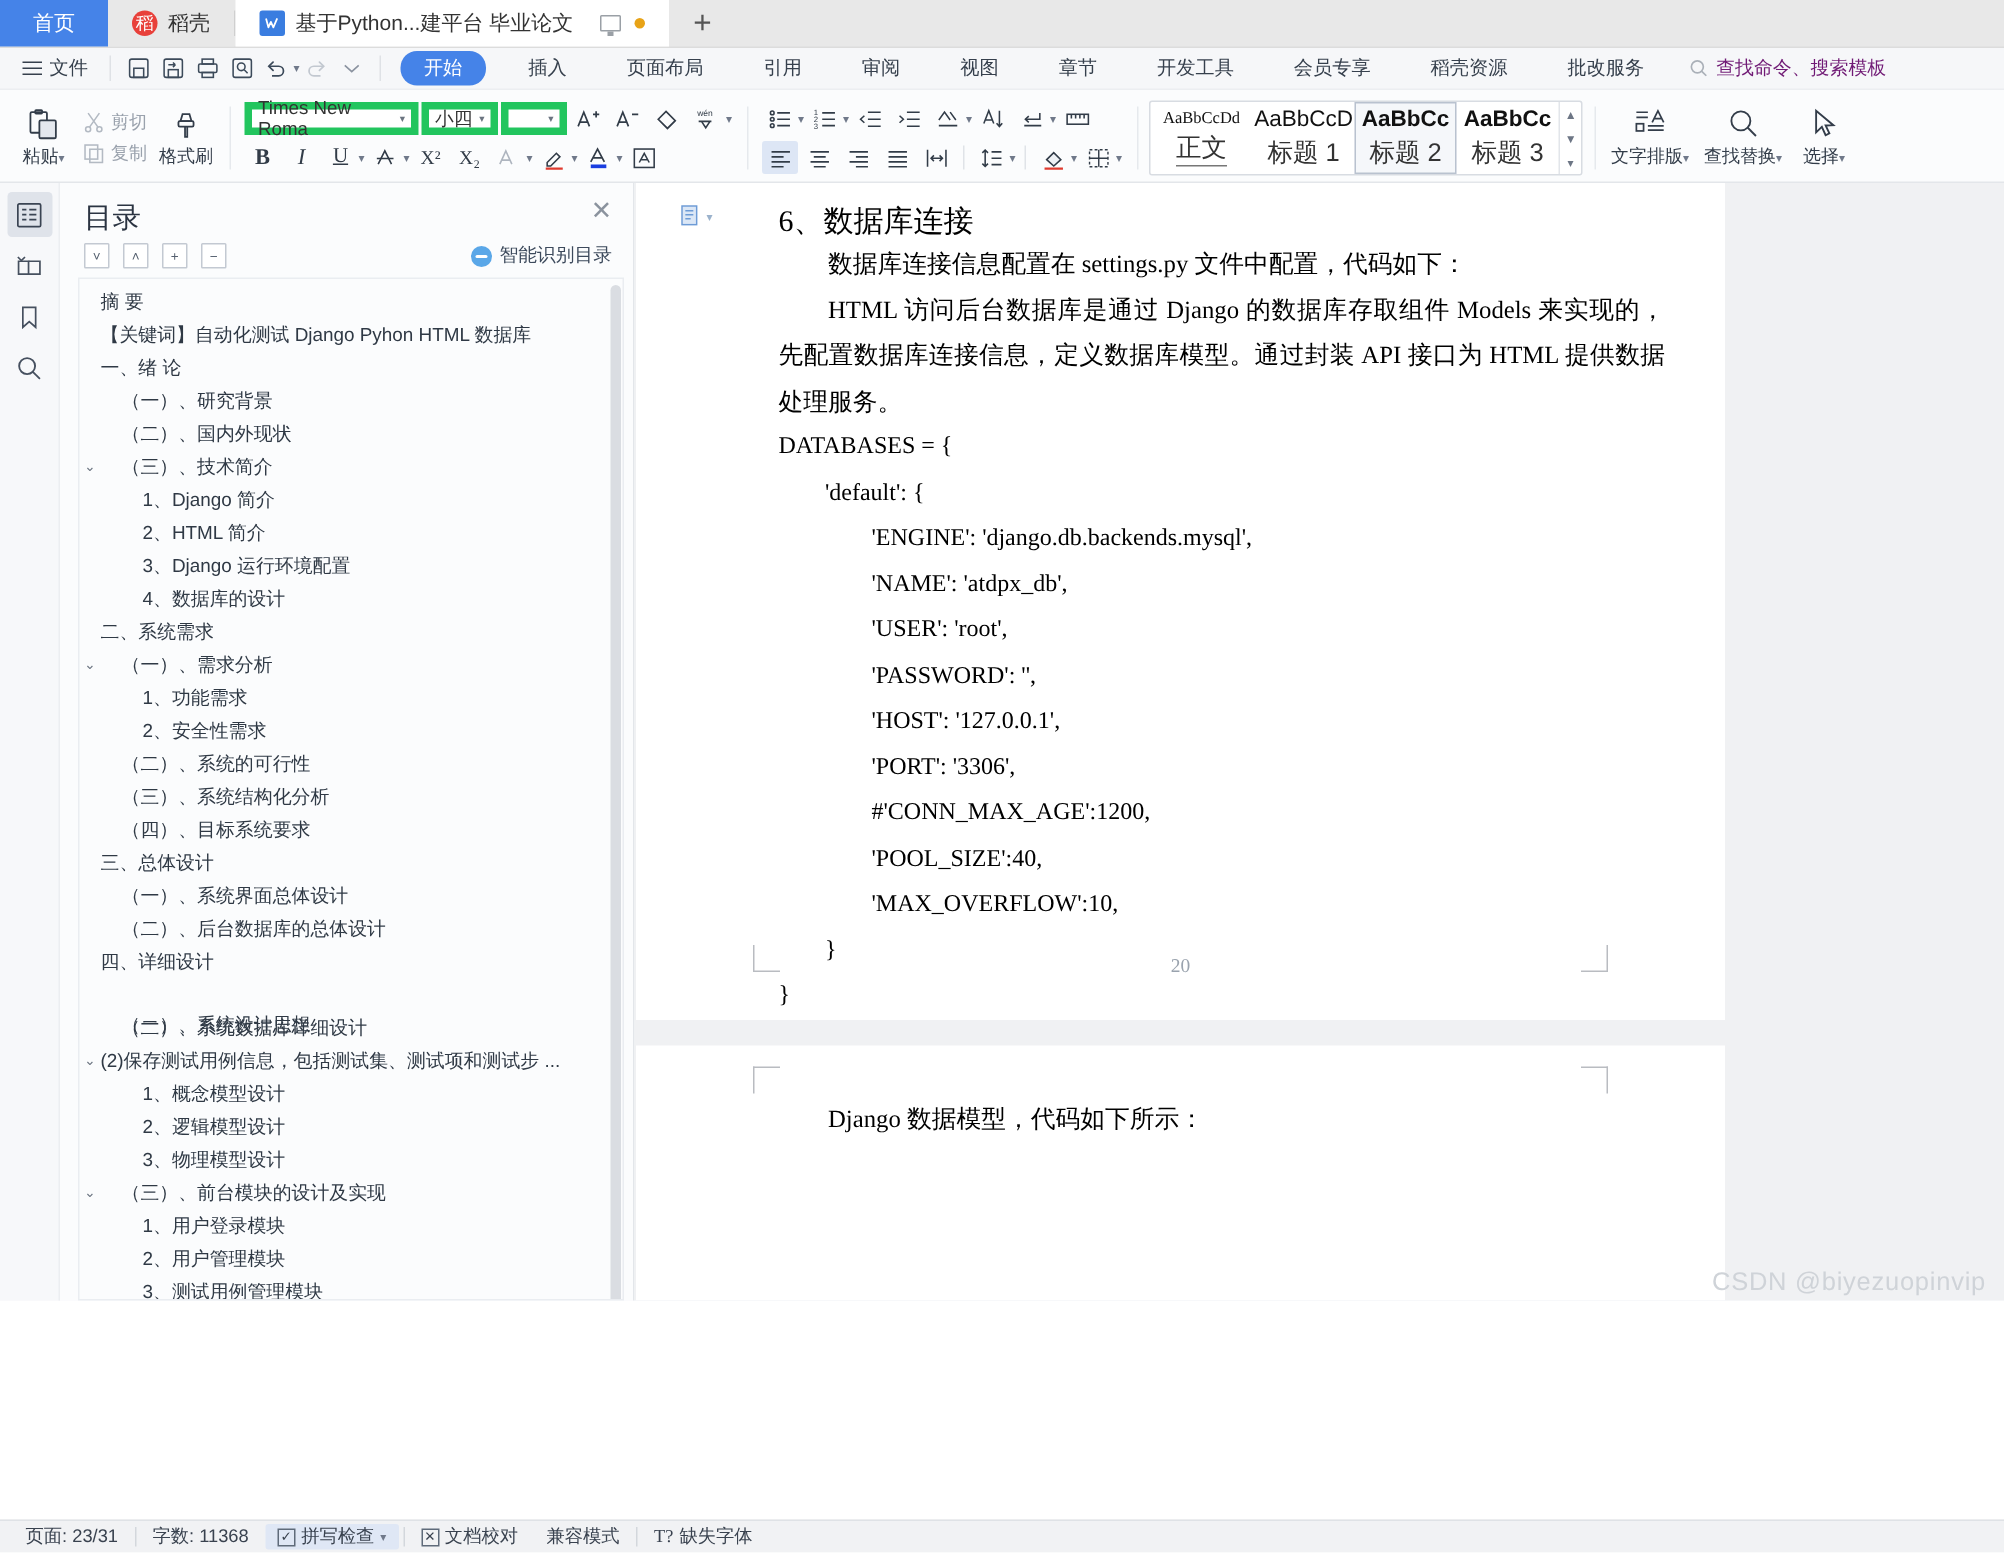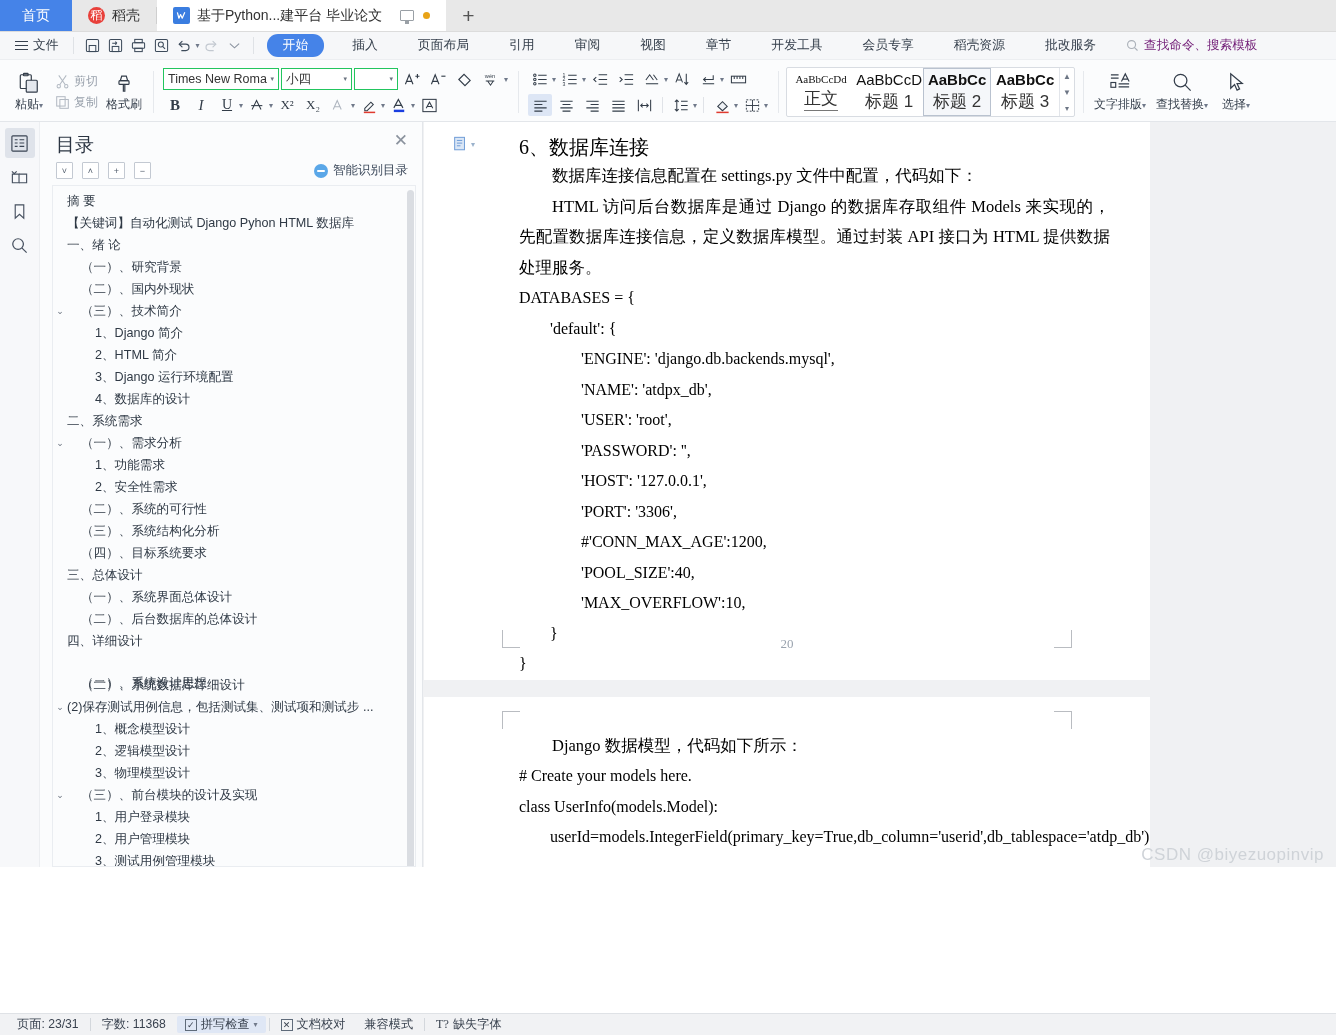--- a/index.html
+++ b/index.html
@@ -77,25 +77,25 @@
     min-width: 46px; padding: 2px 5px; font-size: 12px; color: #333d4a; gap: 2px;
   }
   .bigbtn .lbl { font-size: 12px; white-space: nowrap; }
   .smallcol { display: flex; flex-direction: column; justify-content: center; gap: 2px; }
   .smallbtn { display: flex; align-items: center; gap: 4px; font-size: 12px; color: #9aa2ad; padding: 1px 3px; }
   .cret { font-size: 8px; color: #70798a; }
 
   .fontrow { display: flex; flex-direction: column; justify-content: center; gap: 4px; padding: 0 4px; }
   .frow { display: flex; align-items: center; gap: 2px; }
   .fbox {
-    height: 22px; border: 1px solid #22c55e; background: #fff; display: flex; align-items: center;
+    height: 22px; border: 5px solid #22c55e; background: #fff; display: flex; align-items: center;
     padding: 0 4px; font-size: 12.5px; color: #333; justify-content: space-between;
   }
   .fbox.name { width: 116px; }
-  .fbox.size { width: 71px; font-family: Liberation Serif, serif; }
+  .fbox.size { width: 51px; font-family: Liberation Serif, serif; }
   .fbox.blank { width: 44px; }
   .fb-caret { font-size: 7px; color: #6b7480; margin-left: 3px; }
   .ibtn {
     width: 24px; height: 22px; display: inline-flex; align-items: center; justify-content: center;
     color: #323c48; font-size: 13px;
   }
   .ibtn.on { background: #dde6f5; border-radius: 2px; }
   .ibtn svg { display:block; }
   .cgroup { display:inline-flex; align-items:center; }
 
@@ -819,25 +819,20 @@
         <div class="pagenum" style="bottom:28px;">20</div>
         <div class="corner bl" style="bottom:32px;width:18px;height:18px;border-right:0;border-bottom:1px solid #b9bcc1;border-top:0;border-left:1px solid #b9bcc1;"></div>
         <div class="corner" style="bottom:32px;right:78px;width:18px;height:18px;border-right:1px solid #b9bcc1;border-bottom:1px solid #b9bcc1;"></div>
       </div>
 
       <div class="page page2">
         <div class="corner" style="top:14px;left:78px;width:18px;height:18px;border-left:1px solid #b9bcc1;border-top:1px solid #b9bcc1;"></div>
         <div class="corner" style="top:14px;right:78px;width:18px;height:18px;border-right:1px solid #b9bcc1;border-top:1px solid #b9bcc1;"></div>
         <div style="padding:34px 40px 0 95px;">
           <div class="para ind1">Django 数据模型，代码如下所示：</div>
-          <div id="code2">
-              <div class="code" style="padding-left: 0px;"># Create your models here.</div>
-              <div class="code" style="padding-left: 0px;">class UserInfo(models.Model):</div>
-              <div class="code" style="padding-left: 31px;">userId=models.IntegerField(primary_key=True,db_column='userid',db_tablespace='atdp_db')</div>
-            </div>
         </div>
       </div>
     </div>
     <div class="watermark">CSDN @biyezuopinvip</div>
   </div>
 </div>
 
 <div class="statusbar">
   <span class="sb">页面: 23/31</span>
   <span class="sb-sep"></span>

